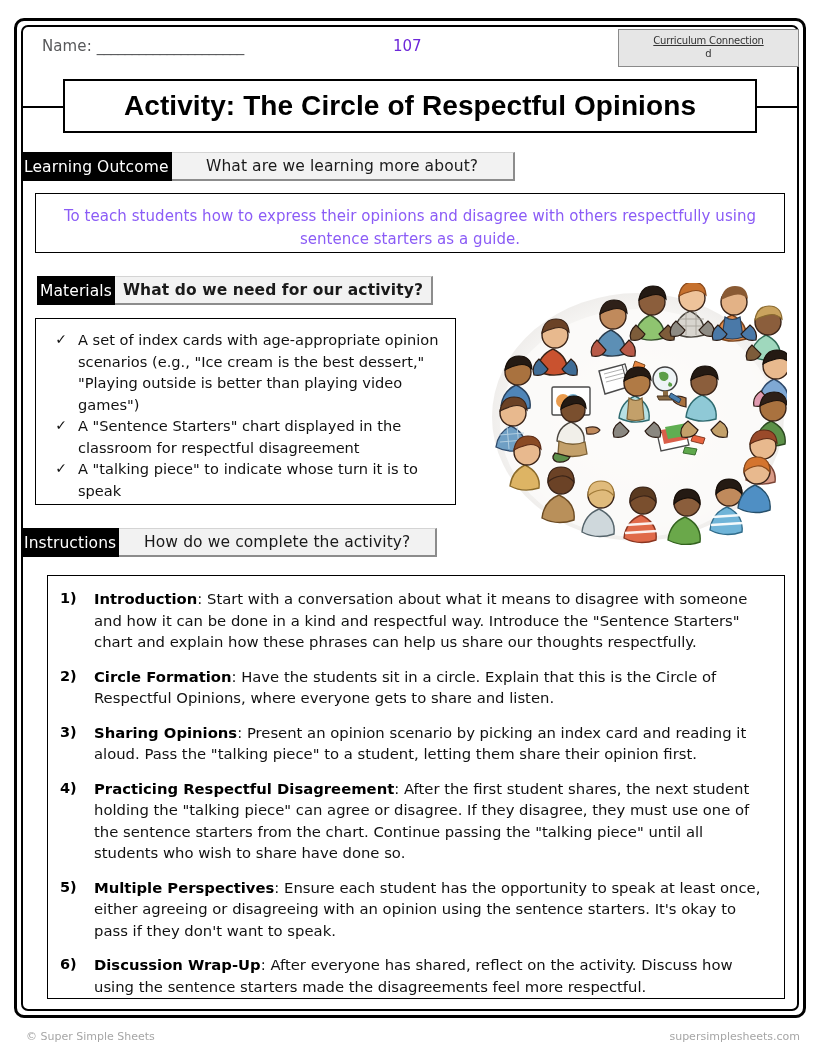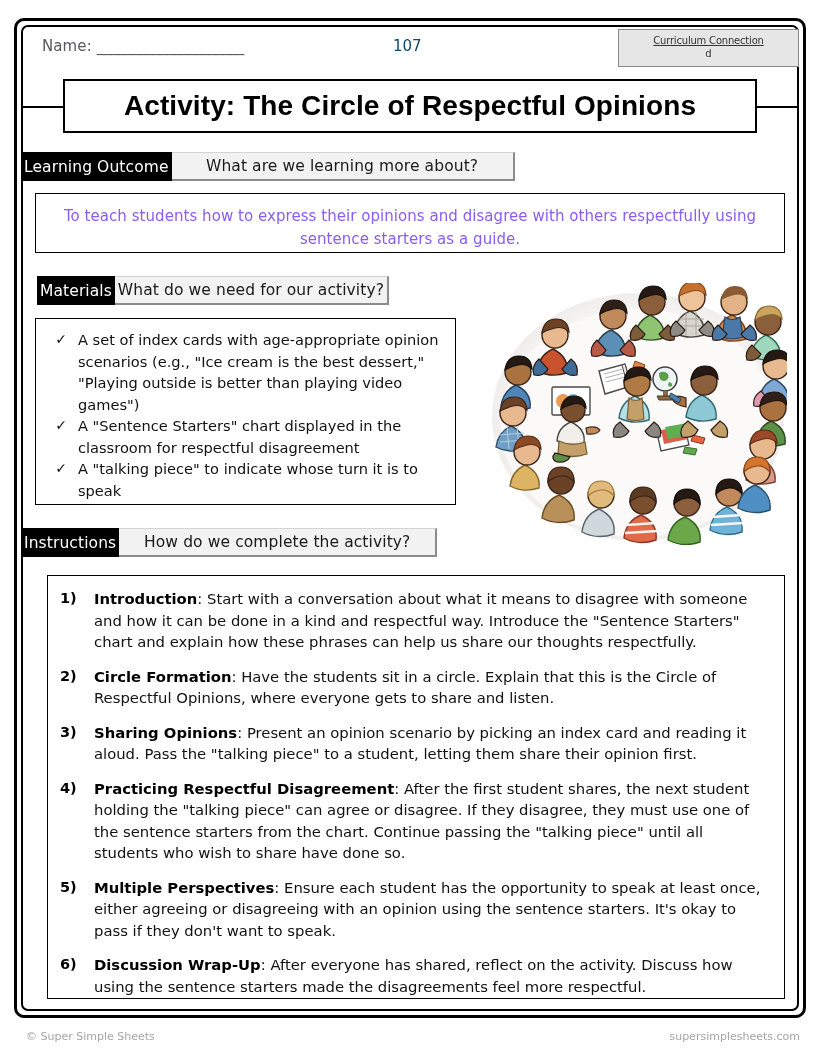--- a/index.html
+++ b/index.html
@@ -66,21 +66,21 @@
   }
   .name-label { }
   .name-blank {
     letter-spacing: -0.5px;
   }
   .page-number {
     position: absolute;
     left: 372px;
     top: 12px;
     font-size: 15px;
-    color: #0c4a6e;
+    color: #6d28d9;
   }
   .curriculum-box {
     position: absolute;
     left: 597px;
     top: 4px;
     width: 181px;
     height: 38px;
     background: #e6e6e6;
     border: 1px solid #8a8a8a;
     box-sizing: border-box;
@@ -304,21 +304,21 @@
     <div class="tab-dark">Learning Outcome</div>
     <div class="tab-light" style="width:343px;">What are we learning more about?</div>
   </div>
 
   <div class="box" style="left:14px; top:168px; width:750px; height:60px;">
     <div class="outcome-text">To teach students how to express their opinions and disagree with others respectfully using sentence starters as a guide.</div>
   </div>
 
   <div class="sec-head" style="left:16px; top:251px;">
     <div class="tab-dark">Materials</div>
-    <div class="tab-light" style="width:274px;">What do we need for our activity?</div>
+    <div class="tab-light" style="width:318px;font-weight:bold;">What do we need for our activity?</div>
   </div>
 
   <div class="box" style="left:14px; top:293px; width:421px; height:187px;">
     <ul class="mat-list">
       <li class="mat-item">
         <span class="mat-check">✓</span>
         <span class="mat-text">A set of index cards with age-appropriate opinion scenarios (e.g., "Ice cream is the best dessert," "Playing outside is better than playing video games")</span>
       </li>
       <li class="mat-item">
         <span class="mat-check">✓</span>

